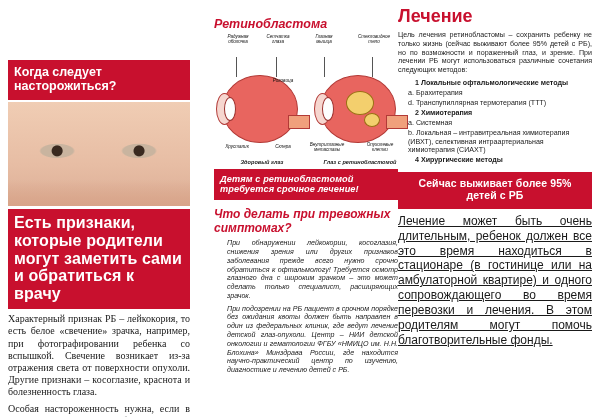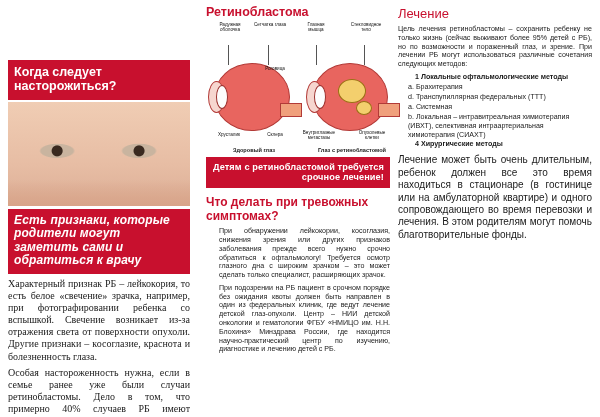--- a/index.html
+++ b/index.html
@@ -6,21 +6,21 @@
   body{
     width:600px;height:417px;
     background:#ffffff;
     font-family:"Liberation Sans", sans-serif;
     color:#1a1a1a;
     overflow:hidden;
   }
   .page{position:relative;width:600px;height:417px;}
   .col{position:absolute;top:0;height:417px;box-sizing:border-box;}
   .col1{left:0;width:196px;padding:24px 6px 0 8px;margin-top:36px;}
-  .col2{left:200px;width:196px;padding:6px 6px 0 6px;}
+  .col2{left:208px;width:196px;padding:18px 6px 0 6px;font-style:italic;}
   .col3{left:392px;width:208px;padding:6px 8px 0 6px;}
 
   
   .redbox{
     background:#c8102e;color:#fff;font-weight:bold;
     line-height:1.12;letter-spacing:.1px;
   }
   .c1-title{
     font-size:12.5px;padding:5px 6px 6px 6px;
     background:#c8102e;color:#fff;font-weight:bold;line-height:1.15;
@@ -33,21 +33,21 @@
       radial-gradient(ellipse at 27% 47%, #c9b49f 0 16px, rgba(201,180,159,0) 18px),
       radial-gradient(ellipse at 72% 47%, #c9b49f 0 16px, rgba(201,180,159,0) 18px),
       linear-gradient(#f0cdb4,#e7bda4 60%,#dcae96);
     position:relative;overflow:hidden;
   }
   .photo:after{
     content:"";position:absolute;left:0;right:0;bottom:0;height:26px;
     background:linear-gradient(rgba(226,180,156,0),#d8a489);
   }
   .c1-banner{
-    margin-top:3px;padding:5px 6px 6px 6px;font-size:12px;font-style:italic;
+    margin-top:3px;padding:5px 6px 6px 6px;font-size:16px;
   }
   .c1-body{font-size:10px;line-height:1.22;text-align:justify;margin-top:4px;font-family:Liberation Serif, serif;}
   .c1-body p{margin:0 0 4px 0;}
 
   
   .c2-h1{
     font-size:12.5px;font-weight:bold;color:#c8102e;margin:0 0 3px 0;line-height:1.1;
   }
   .diagram{
     position:relative;width:100%;height:132px;background:#fff;
@@ -85,41 +85,41 @@
   .dlabel{
     position:absolute;font-size:4.6px;line-height:1.05;color:#111;text-align:center;width:34px;
   }
   .dline{position:absolute;background:#555;}
   .cap{
     position:absolute;font-size:5.6px;font-weight:bold;text-align:center;bottom:2px;
   }
   .cap-l{left:4px;width:88px;}
   .cap-r{left:98px;width:96px;}
   .c2-banner{
-    margin-top:2px;padding:5px 6px 6px 6px;font-size:9.2px;text-align:right;
+    margin-top:2px;padding:5px 6px 6px 6px;font-size:9.2px;text-align:left;
   }
   .c2-h2{
     font-size:12px;font-weight:bold;color:#c8102e;margin:8px 0 4px 0;line-height:1.12;
   }
   .c2-body{font-size:7.1px;line-height:1.24;text-align:justify;margin-left:13px;}
   .c2-body p{margin:0 0 4px 0;}
 
   
-  .c3-h1{font-size:13px;font-weight:normal;color:#c8102e;margin:0 0 4px 0;}
+  .c3-h1{font-size:18px;font-weight:bold;color:#c8102e;margin:0 0 4px 0;}
   .c3-body{font-size:7.1px;line-height:1.24;text-align:justify;}
   .c3-body p{margin:0 0 4px 0;}
   .c3-list{margin:0;padding:0;list-style:none;font-size:7.1px;line-height:1.26;}
   .c3-list li{margin:0 0 1px 0;}
   .c3-list .lvl1{font-weight:bold;margin-left:17px;}
   .c3-list .lvl2{padding-left:10px;}
   .c3-strong{font-weight:bold;font-size:7.1px;line-height:1.24;text-align:justify;margin-top:4px;}
   .c3-banner{
     margin-top:7px;padding:6px 6px 7px 6px;font-size:10.5px;text-align:center;
   }
-  .c3-foot{font-size:10px;line-height:1.24;text-align:justify;margin-top:5px;}
+  .c3-foot{font-size:12px;line-height:1.24;text-align:justify;margin-top:5px;text-decoration:underline;}
 </style>
 </head>
 <body>
 
 <div class="page">
 
   <div class="col col1">
     <div class="c1-title">Когда следует насторожиться?</div>
     <div class="photo"></div>
     <div class="redbox c1-banner">Есть признаки, которые родители могут заметить сами и обратиться к врачу</div>
@@ -174,21 +174,23 @@
   </div>
 
   <div class="col col3">
     <div class="c3-h1">Лечение</div>
     <div class="c3-body">
       <p>Цель лечения ретинобластомы – сохранить ребенку не только жизнь (сейчас выживают более 95% детей с РБ), но по возможности и пораженный глаз, и зрение. При лечении РБ могут использоваться различные сочетания следующих методов:</p>
     </div>
     <ul class="c3-list">
       <li class="lvl1">1 Локальные офтальмологические методы</li>
       <li class="lvl2">a. Брахитерапия</li>
-      <li class="lvl2">d. Транспупиллярная федеральных (ТТТ)</li>
+      <li class="lvl2">d. Транспупиллярная термотерапия (ТТТ)</li>
+      <li class="lvl1">2 Химиотерапия</li>
       <li class="lvl2">a. Системная</li>
       <li class="lvl2">b. Локальная – интравитреальная химиотерапия (ИВХТ), селективная интраартериальная химиотерапия (СИАХТ)</li>
       <li class="lvl1">4 Хирургические методы</li>
     </ul>
+    <div class="redbox c3-banner">Сейчас выживает более 95% детей с РБ</div>
     <div class="c3-foot">Лечение может быть очень длительным, ребенок должен все это время находиться в стационаре (в гостинице или на амбулаторной квартире) и одного сопровождающего во время перевозки и лечения. В этом родителям могут помочь благотворительные фонды.</div>
   </div>
 
 </div>
 
 </body></html>

